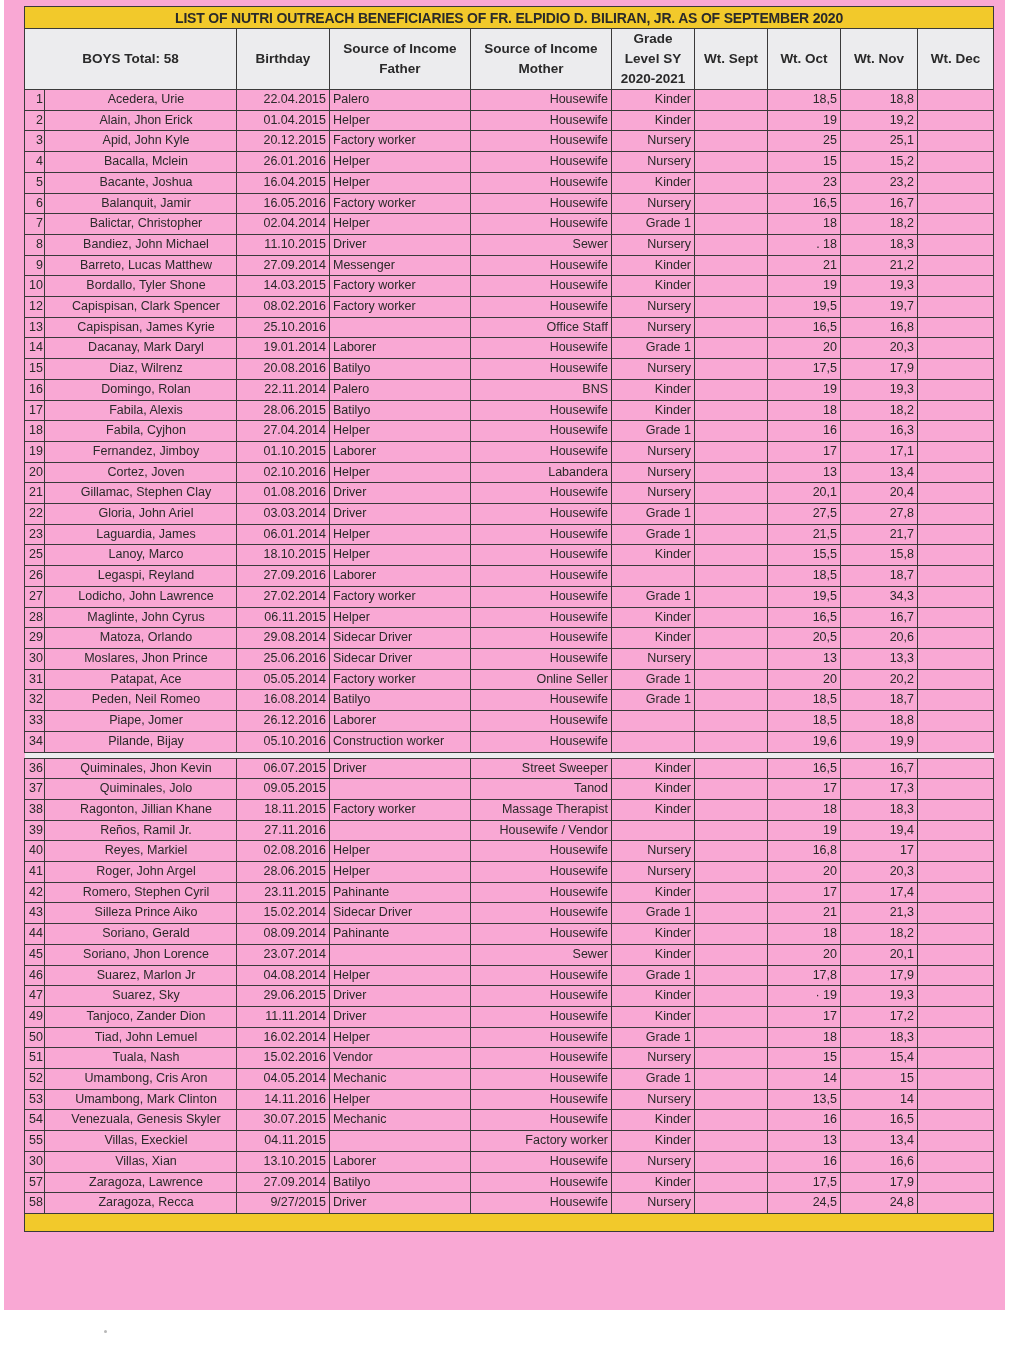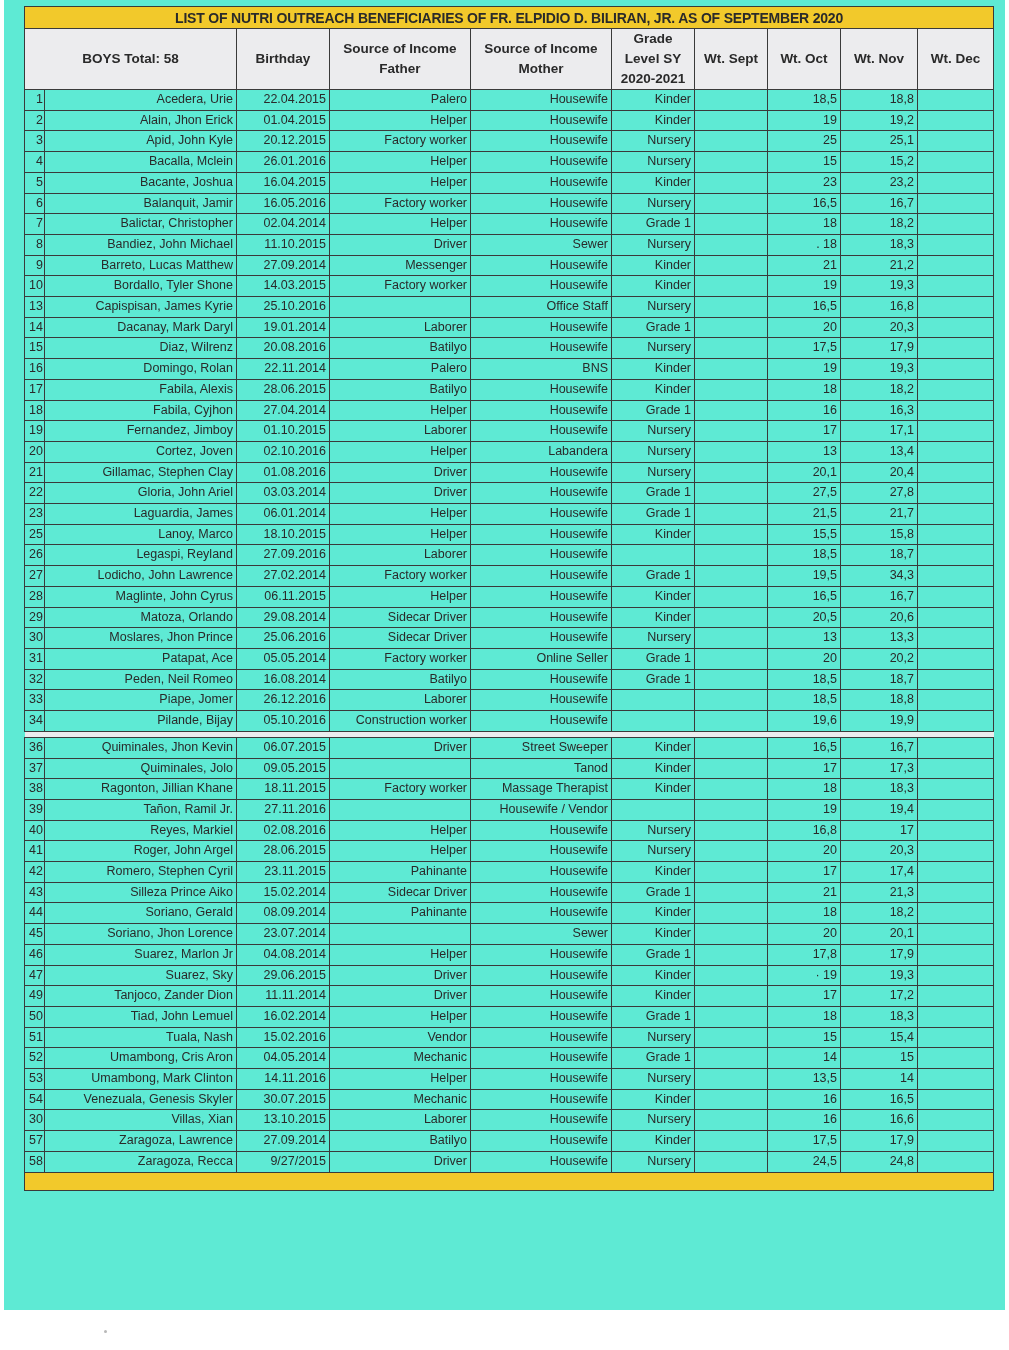--- a/index.html
+++ b/index.html
@@ -1,28 +1,28 @@
 <!DOCTYPE html>
 <html><head>
 <meta charset="utf-8">
 <style>
   html, body { margin:0; padding:0; background:#ffffff; }
   body { width:1009px; height:1350px; position:relative; overflow:hidden;
          font-family:"Liberation Sans Narrow","Liberation Sans", sans-serif; color:#2a2a2a; }
-  .paper { position:absolute; left:4px; top:0; width:1001px; height:1310px; background:#5eead4; }
+  .paper { position:absolute; left:4px; top:0; width:1001px; height:1310px; background:#f9a8d4; }
   .sheet { position:absolute; left:20px; top:6px; width:969px; }
   table { border-collapse:collapse; table-layout:fixed; width:969px; }
   td, th { border:1.5px solid #3a3a3a; padding:0 3px; font-size:12.5px; white-space:nowrap; overflow:hidden; }
   .title-row td { background:#f2c92b; text-align:center; font-weight:bold; font-size:14px; height:21px; padding:0; letter-spacing:-0.2px; }
   .hdr th { font-weight:bold; font-size:13.5px; text-align:center; height:59px; line-height:20px; white-space:normal; background:#ececee; }
   tbody.rows td { height:19.7px; line-height:19.7px; }
   .c-no { text-align:right; border-right:1.5px solid #3a3a3a; padding-right:1px; }
-  .c-name { text-align:right; padding-left:14px; }
+  .c-name { text-align:center; padding-left:14px; }
   .c-bday { text-align:right; }
-  .c-father { text-align:right; }
+  .c-father { text-align:left; }
   .c-mother { text-align:right;padding-left:16px; }
   .c-grade { text-align:right; }
   .c-wt { text-align:right; }
   .gap { height:5px; }
   .gap td { border:none; height:5px; background:#ececee; padding:0; }
   .footer-row td { background:#f2c92b; height:17px; padding:0; }
   .mark { position:absolute; width:3px; height:3px; background:#b8b8b8; border-radius:50%; }
 </style>
 </head>
 <body>
@@ -173,20 +173,32 @@
             <td class="c-bday">14.03.2015</td>
             <td class="c-father">Factory worker</td>
             <td class="c-mother">Housewife</td>
             <td class="c-grade">Kinder</td>
             <td class="c-wt"></td>
             <td class="c-wt">19</td>
             <td class="c-wt">19,3</td>
             <td class="c-wt"></td>
           </tr>
           <tr>
+            <td class="c-no">12</td>
+            <td class="c-name">Capispisan, Clark Spencer</td>
+            <td class="c-bday">08.02.2016</td>
+            <td class="c-father">Factory worker</td>
+            <td class="c-mother">Housewife</td>
+            <td class="c-grade">Nursery</td>
+            <td class="c-wt"></td>
+            <td class="c-wt">19,5</td>
+            <td class="c-wt">19,7</td>
+            <td class="c-wt"></td>
+          </tr>
+          <tr>
             <td class="c-no">13</td>
             <td class="c-name">Capispisan, James Kyrie</td>
             <td class="c-bday">25.10.2016</td>
             <td class="c-father"></td>
             <td class="c-mother">Office Staff</td>
             <td class="c-grade">Nursery</td>
             <td class="c-wt"></td>
             <td class="c-wt">16,5</td>
             <td class="c-wt">16,8</td>
             <td class="c-wt"></td>
@@ -469,21 +481,21 @@
             <td class="c-father">Factory worker</td>
             <td class="c-mother">Massage Therapist</td>
             <td class="c-grade">Kinder</td>
             <td class="c-wt"></td>
             <td class="c-wt">18</td>
             <td class="c-wt">18,3</td>
             <td class="c-wt"></td>
           </tr>
           <tr>
             <td class="c-no">39</td>
-            <td class="c-name">Tañon, Ramil Jr.</td>
+            <td class="c-name">Reños, Ramil Jr.</td>
             <td class="c-bday">27.11.2016</td>
             <td class="c-father"></td>
             <td class="c-mother">Housewife / Vendor</td>
             <td class="c-grade"></td>
             <td class="c-wt"></td>
             <td class="c-wt">19</td>
             <td class="c-wt">19,4</td>
             <td class="c-wt"></td>
           </tr>
           <tr>
@@ -645,20 +657,32 @@
           <tr>
             <td class="c-no">54</td>
             <td class="c-name">Venezuala, Genesis Skyler</td>
             <td class="c-bday">30.07.2015</td>
             <td class="c-father">Mechanic</td>
             <td class="c-mother">Housewife</td>
             <td class="c-grade">Kinder</td>
             <td class="c-wt"></td>
             <td class="c-wt">16</td>
             <td class="c-wt">16,5</td>
+            <td class="c-wt"></td>
+          </tr>
+          <tr>
+            <td class="c-no">55</td>
+            <td class="c-name">Villas, Execkiel</td>
+            <td class="c-bday">04.11.2015</td>
+            <td class="c-father"></td>
+            <td class="c-mother">Factory worker</td>
+            <td class="c-grade">Kinder</td>
+            <td class="c-wt"></td>
+            <td class="c-wt">13</td>
+            <td class="c-wt">13,4</td>
             <td class="c-wt"></td>
           </tr>
           <tr>
             <td class="c-no">30</td>
             <td class="c-name">Villas, Xian</td>
             <td class="c-bday">13.10.2015</td>
             <td class="c-father">Laborer</td>
             <td class="c-mother">Housewife</td>
             <td class="c-grade">Nursery</td>
             <td class="c-wt"></td>

